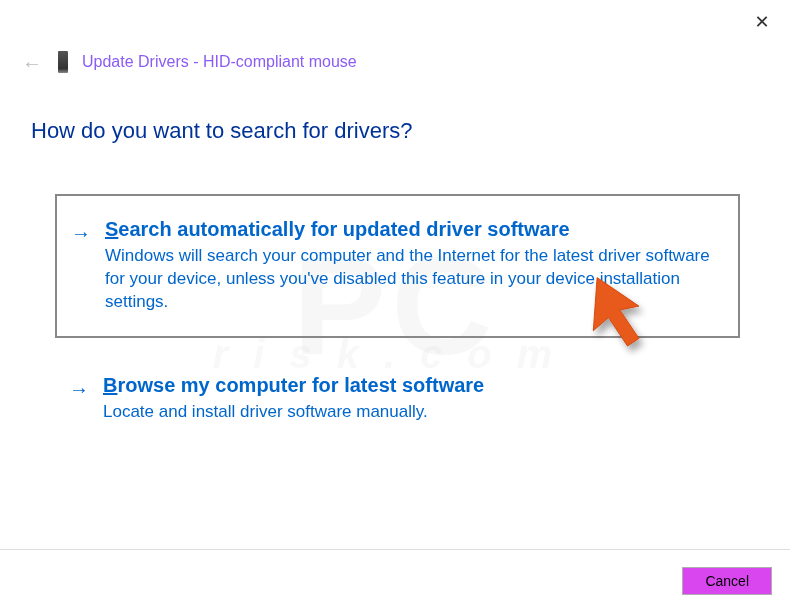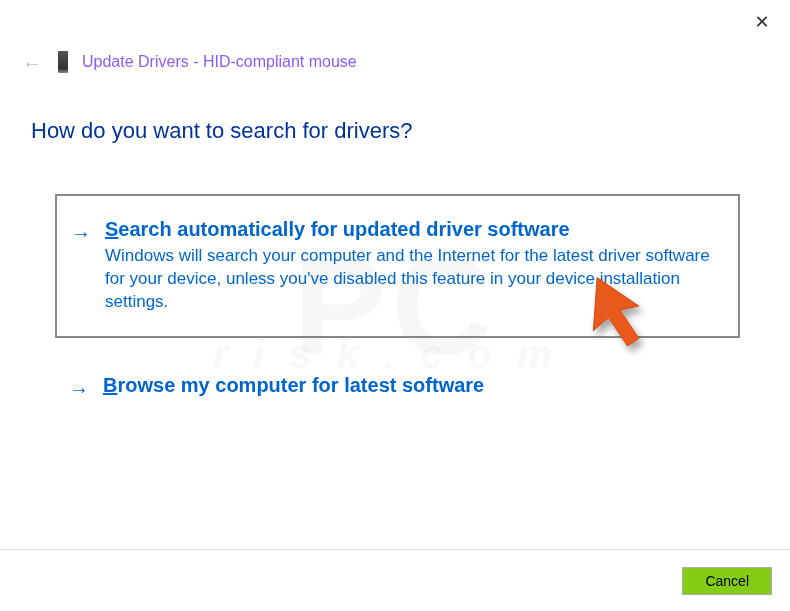--- a/index.html
+++ b/index.html
@@ -138,21 +138,21 @@
       right: 0;
       height: 62px;
       border-top: 1px solid #ddd;
       display: flex;
       justify-content: flex-end;
       align-items: center;
       padding: 0 18px;
       background: #fff;
     }
     .cancel-btn {
-      background: #84cc16;
+      background: #d946ef;
       border: 1px solid #adadad;
       padding: 5px 22px;
       font-size: 14px;
       cursor: pointer;
       font-family: inherit;
     }
   </style>
 </head>
 <body>
 
@@ -178,20 +178,21 @@
       <div class="option-content">
         <div class="option-title"><span class="access-key">S</span><span>earch automatically for updated driver software</span></div>
         <div class="option-desc">Windows will search your computer and the Internet for the latest driver software for your device, unless you've disabled this feature in your device installation settings.</div>
       </div>
     </div>
 
     <div class="option-box" style="margin-top: 14px;">
       <div class="option-arrow">→</div>
       <div class="option-content">
         <div class="option-title"><span class="access-key">B</span><span>rowse my computer for latest software</span></div>
+        <div class="option-desc">Locate and install driver software manually.</div>
       </div>
     </div>
   </div>
 
   <svg class="cursor-arrow" width="95" height="95" viewBox="0 0 100 100">
     <defs>
       <filter id="shadow" x="-20%" y="-20%" width="160%" height="160%">
         <feDropShadow dx="4" dy="6" stdDeviation="4" flood-color="rgba(0,0,0,0.35)"></feDropShadow>
       </filter>
     </defs>

